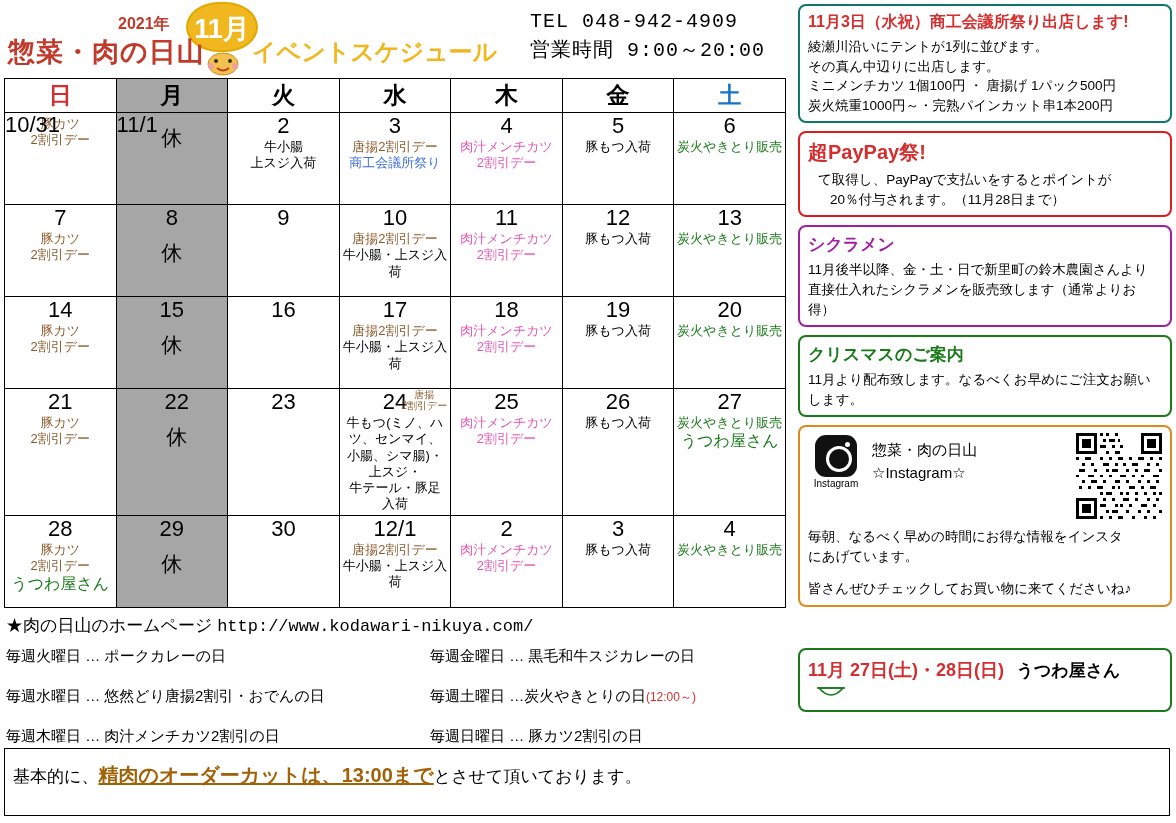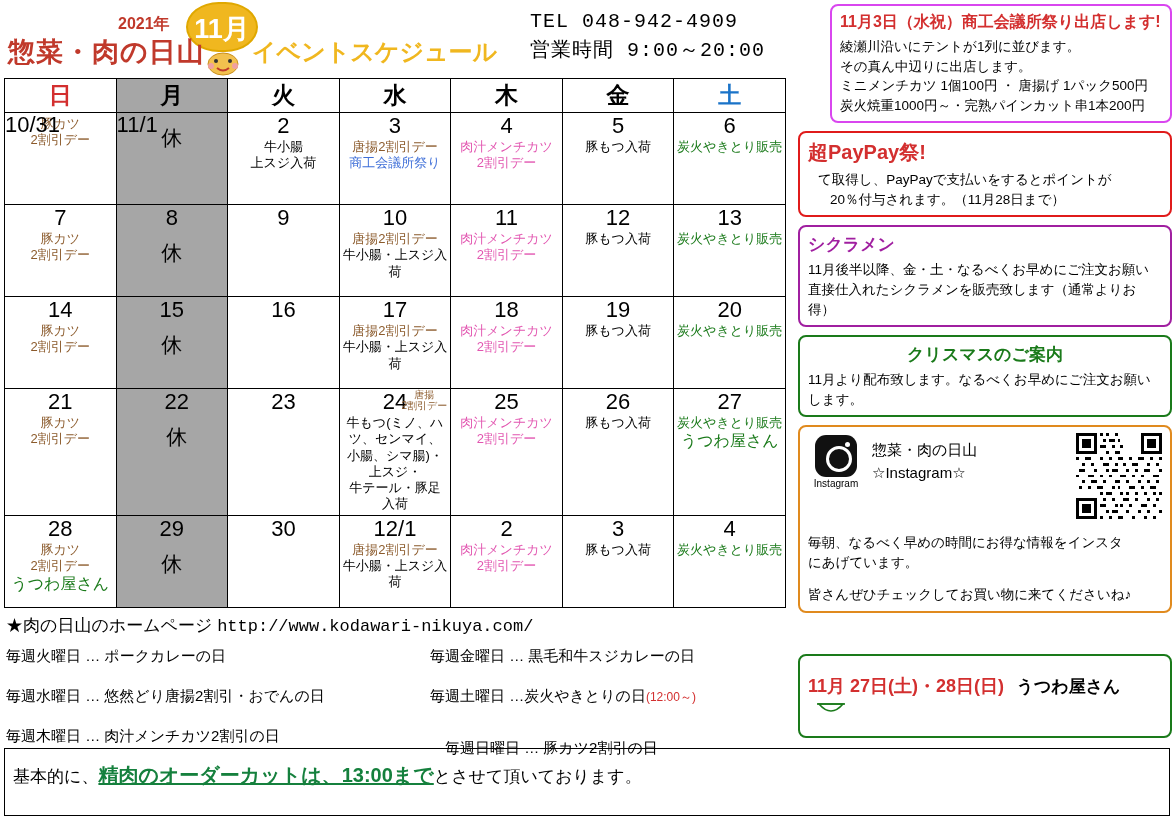--- a/index.html
+++ b/index.html
@@ -69,58 +69,58 @@
   .wk .lbl { }
   .wk .red { color:#d32f2f; font-size:12px; }
 
   
   .bottombox {
     position:absolute; left:4px; top:748px; width:1166px; height:68px;
     border:1.5px solid #000; padding:5px 8px;
   }
   .bottombox .l1 { font-size:17px; }
   .bottombox .l2 { font-size:17px; margin-top:8px; }
-  .bottombox .l2 .em { color:#15803d; font-weight:bold; font-size:20px; text-decoration:underline; }
+  .bottombox .l2 .em { color:#a16207; font-weight:bold; font-size:20px; text-decoration:underline; }
 
   
   .right { position:absolute; left:798px; top:4px; width:374px; }
   .rbox { border-radius:8px; padding:6px 8px; margin-bottom:8px; }
   .rbox h3 { margin:0 0 4px 0; font-size:17px; font-weight:bold; }
   .rbox p { margin:0; font-size:13.5px; line-height:1.45; }
-  .b-blue { border:2px solid #d946ef;margin-left:32px; }
+  .b-blue { border:2px solid #0f766e; }
   .b-blue h3 { color:#d32f2f; font-size:16px; }
   .b-red { border:2px solid #e01b1b; }
   .b-red h3 { color:#d32f2f; font-size:20px; }
   .b-purple { border:2px solid #a01fa0; }
   .b-purple h3 { color:#a01fa0; font-size:17px; }
   .b-green { border:2px solid #1a7a1a; }
-  .b-green h3 { color:#1a7a1a; font-size:17px;text-align:center; }
+  .b-green h3 { color:#1a7a1a; font-size:17px; }
   .b-orange { border:2px solid #e08a1e; }
-  .b-lastline { border:2px solid #1a7a1a; padding:18px 8px;margin-top:41px; }
+  .b-lastline { border:2px solid #1a7a1a; padding:8px 8px;margin-top:41px; }
   .b-lastline .t { font-size:18px; color:#d32f2f; font-weight:bold; display:inline-block; }
   .b-lastline .t2 { font-size:17px; color:#000; font-weight:bold; }
 
   .insta-row { display:flex; align-items:flex-start; gap:8px; }
   .insta-ico { width:56px; text-align:center; }
   .insta-ico .sq {
     width:42px; height:42px; border-radius:11px; margin:2px auto 0 auto;
     background:#111; position:relative;
   }
   .insta-ico .sq:after {
     content:""; position:absolute; left:11px; top:11px; width:20px; height:20px;
     border:3px solid #fff; border-radius:50%;
   }
   .insta-ico .sq:before {
     content:""; position:absolute; right:7px; top:7px; width:5px; height:5px;
     background:#fff; border-radius:50%;
   }
   .insta-ico .cap { font-size:10px; margin-top:1px; }
   .insta-mid { padding-top:6px; font-size:15px; line-height:1.5; }
   .qr { width:86px; height:86px; margin-left:auto; }
-  .insta-note { font-size:13.5px; line-height:1.45; margin-top:14px; }
+  .insta-note { font-size:13.5px; line-height:1.45; margin-top:8px; }
 
   .bowl { display:inline-block; vertical-align:middle; margin-left:8px; }
 </style>
 </head>
 <body>
 
 <div class="page">
 
   <div class="left">
 
@@ -330,21 +330,21 @@
       <span>★肉の日山のホームページ</span>
       <span class="url">http://www.kodawari-nikuya.com/</span>
     </div>
 
     <div class="weekly" id="weekly-wrap">
         <div class="wk" style="left: 6px; top: 4px;"><span class="lbl">毎週火曜日 … ポークカレーの日</span></div>
         <div class="wk" style="left: 430px; top: 4px;"><span class="lbl">毎週金曜日 … 黒毛和牛スジカレーの日</span></div>
         <div class="wk" style="left: 6px; top: 44px;"><span class="lbl">毎週水曜日 … 悠然どり唐揚2割引・おでんの日</span></div>
         <div class="wk" style="left: 430px; top: 44px;"><span class="lbl">毎週土曜日 …炭火やきとりの日</span><span class="red">(12:00～)</span></div>
         <div class="wk" style="left: 6px; top: 84px;"><span class="lbl">毎週木曜日 … 肉汁メンチカツ2割引の日</span></div>
-        <div class="wk" style="left: 430px; top: 96px; margin-left: 15px;"><span class="lbl">毎週日曜日 … 豚カツ2割引の日</span></div>
+        <div class="wk" style="left: 430px; top: 84px;"><span class="lbl">毎週日曜日 … 豚カツ2割引の日</span></div>
       </div>
   </div>
 
   <div class="bottombox">
     <div class="l2">
       <span>基本的に、</span><span class="em">精肉のオーダーカットは、13:00まで</span><span>とさせて頂いております。</span>
     </div>
   </div>
 
   <div class="right">
@@ -358,21 +358,21 @@
     </div>
 
     <div class="rbox b-red">
       <h3>超PayPay祭!</h3>
       <p style="padding-left:10px">て取得し、PayPayで支払いをするとポイントが</p>
       <p style="padding-left:22px">20％付与されます。（11月28日まで）</p>
     </div>
 
     <div class="rbox b-purple">
       <h3>シクラメン</h3>
-      <p>11月後半以降、金・土・なるべくお早めにご注文お願い</p>
+      <p>11月後半以降、金・土・日で新里町の鈴木農園さんより</p>
       <p>直接仕入れたシクラメンを販売致します（通常よりお得）</p>
     </div>
 
     <div class="rbox b-green">
       <h3>クリスマスのご案内</h3>
       <p>11月より配布致します。なるべくお早めにご注文お願い</p>
       <p>します。</p>
     </div>
 
     <div class="rbox b-orange">

